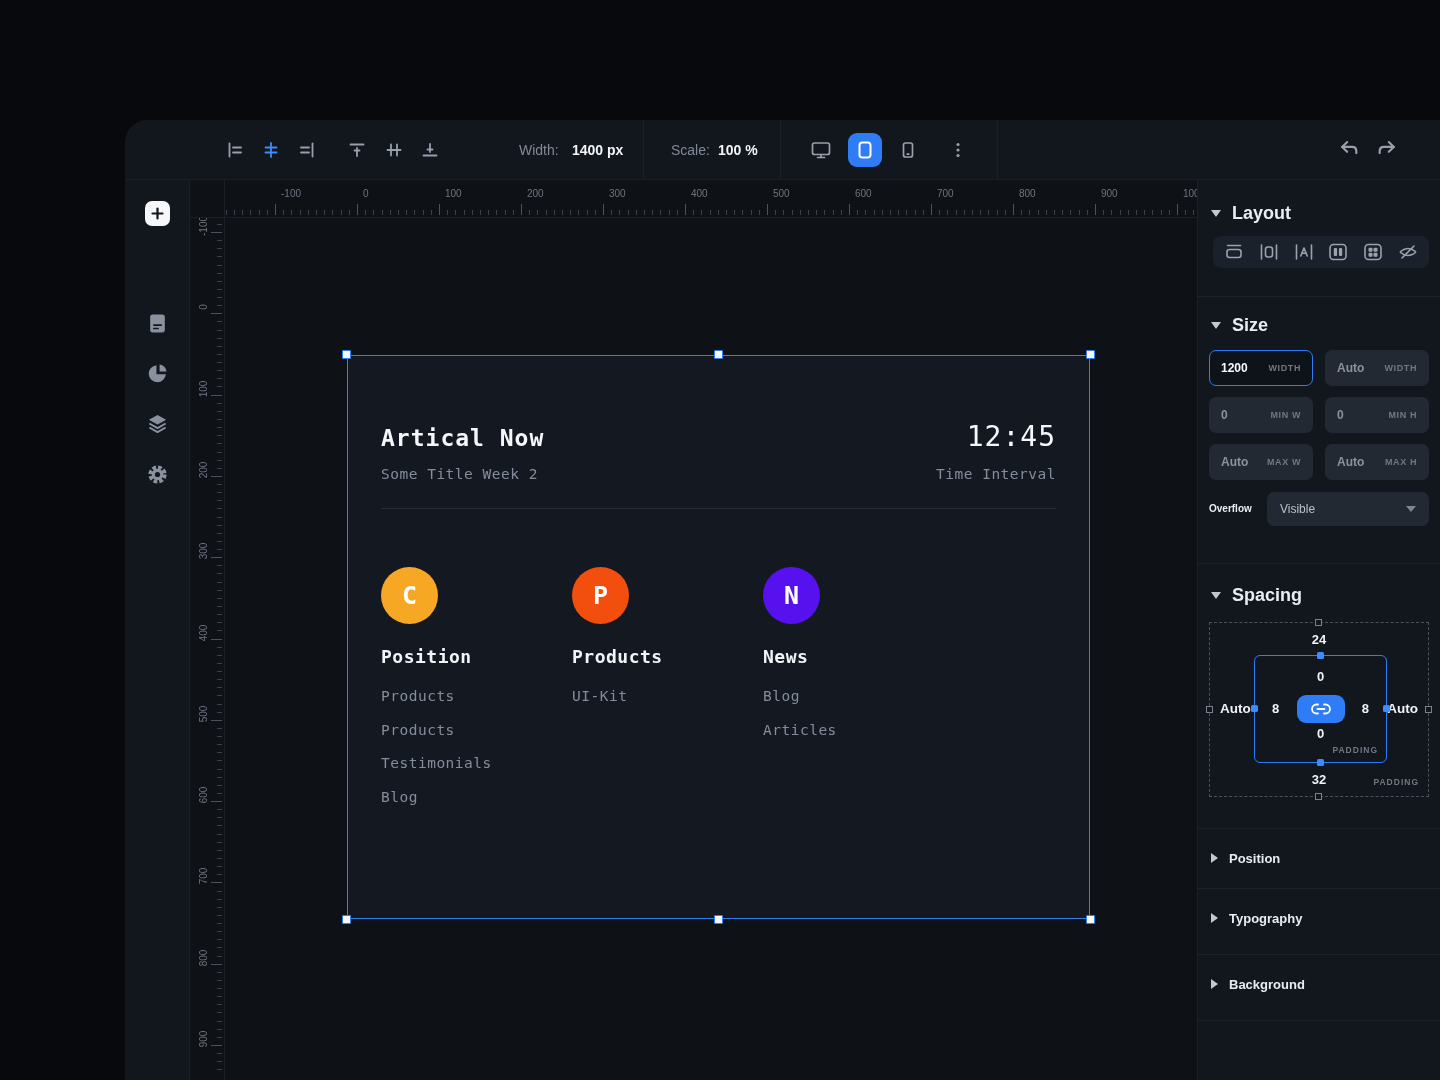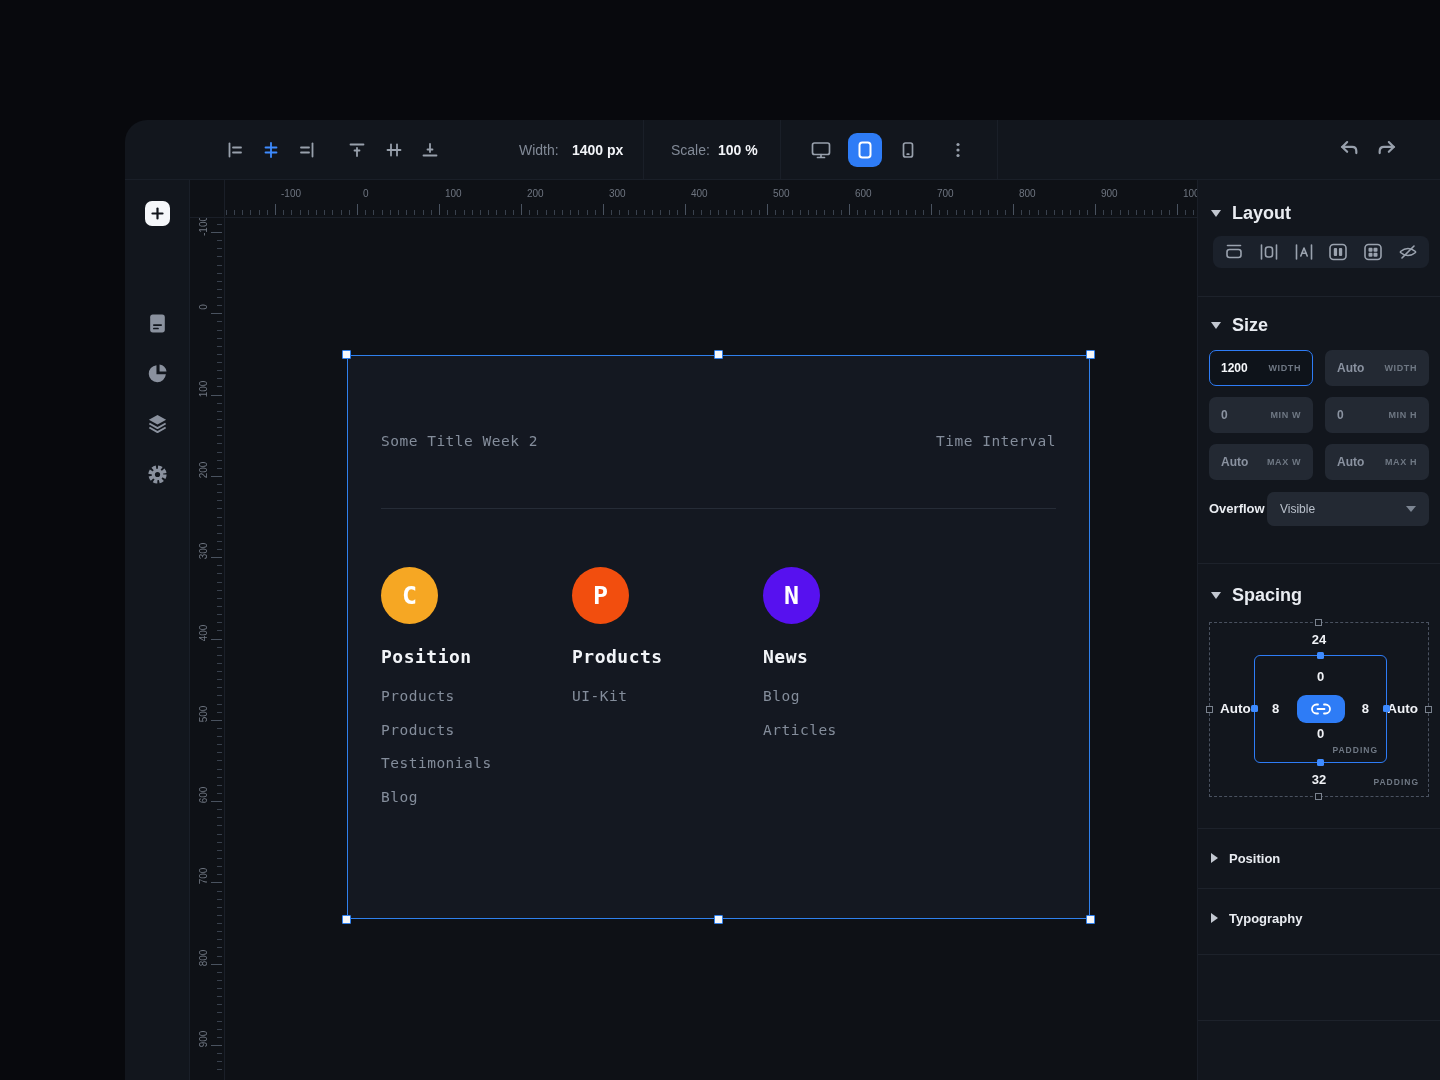--- a/index.html
+++ b/index.html
@@ -104,21 +104,21 @@
   .size-grid { position:absolute; left:11px; top:170px; width:220px;
     display:grid; grid-template-columns:104px 104px; grid-gap:11px 12px; }
   .cell { height:36px; background:#232933; border-radius:7px; border:1px solid transparent;
     display:flex; align-items:center; justify-content:space-between; padding:0 11px; cursor:text; }
   .cell.active { background:#0E131A; border-color:#2E7CF6; }
   .cell-val { font-size:12px; font-weight:600; color:#8A92A0; }
   .cell.active .cell-val { color:#F5F7FA; font-weight:bold; }
   .cell-lbl { font-size:9px; font-weight:600; color:#6F7884; letter-spacing:0.6px; }
 
   .overflow-lbl { position:absolute; left:11px; top:312px; height:34px; line-height:34px;
-    font-size:13px; font-weight:bold; color:#E9ECF1; }
+    font-size:10px; font-weight:bold; color:#E9ECF1; }
   .dropdown { position:absolute; left:69px; top:312px; width:162px; height:34px;
     background:#232933; border-radius:7px; display:flex; align-items:center;
     justify-content:space-between; padding:0 13px; cursor:pointer; }
   .dd-val { font-size:12px; color:#B9C0CB; }
   .dd-caret { width:0; height:0; border-left:5px solid transparent;
     border-right:5px solid transparent; border-top:6px solid #7C8592; }
 
   .spacing-box { position:absolute; left:11px; top:442px; width:220px; height:175px;
     border:1px dashed #4A5260; }
   .inner-box { position:absolute; left:44px; top:32px; width:133px; height:108px;
@@ -532,20 +532,24 @@
 
       <div class="frame">
         <div class="handle h-tl"></div>
         <div class="handle h-tc"></div>
         <div class="handle h-tr"></div>
         <div class="handle h-bl"></div>
         <div class="handle h-bc"></div>
         <div class="handle h-br"></div>
 
         <div class="f-header">
+          <div class="f-titlerow">
+            <span class="f-title">Artical Now</span>
+            <span class="f-time">12:45</span>
+          </div>
           <div class="f-subrow">
             <span>Some Title Week 2</span>
             <span>Time Interval</span>
           </div>
         </div>
         <div class="f-divider"></div>
 
         <div class="cols">
           <div class="col">
             <div class="badge" style="background-color: rgb(246, 167, 35);">C</div>
@@ -706,16 +710,20 @@
       <div class="section-row" style="top:648px;">
         <div class="caret-right"></div>
         <span class="lbl">Position</span>
       </div>
       <div class="p-divider" style="top:708px;"></div>
       <div class="section-row" style="top:708px;">
         <div class="caret-right"></div>
         <span class="lbl">Typography</span>
       </div>
       <div class="p-divider" style="top:774px;"></div>
+      <div class="section-row" style="top:774px;">
+        <div class="caret-right"></div>
+        <span class="lbl">Background</span>
+      </div>
       <div class="p-divider" style="top:840px;"></div>
     </div>
   </div>
 </div>
 
 </body></html>

